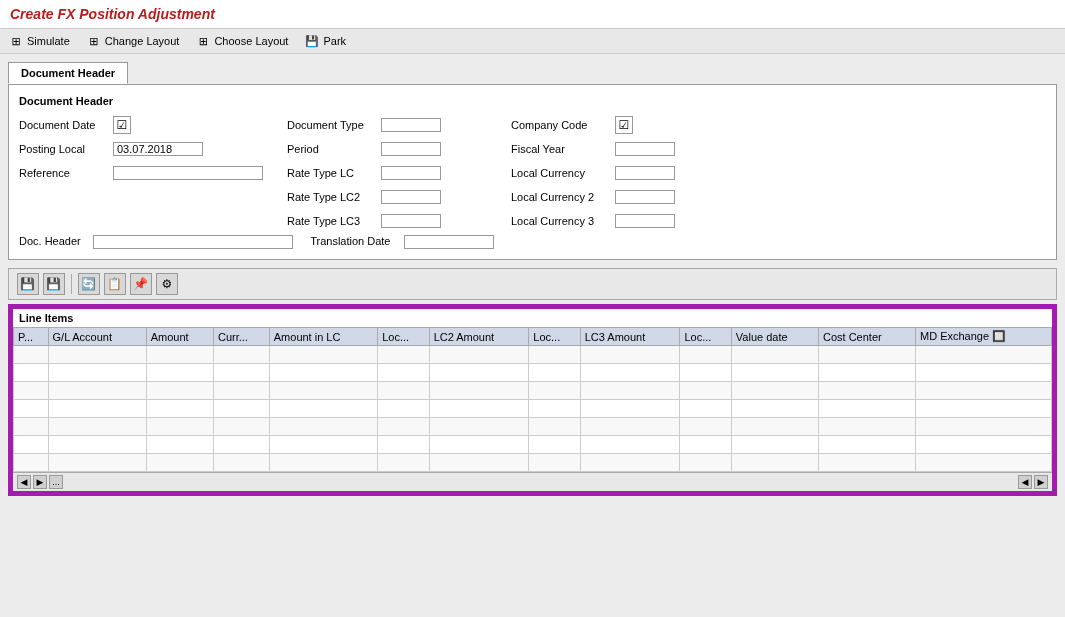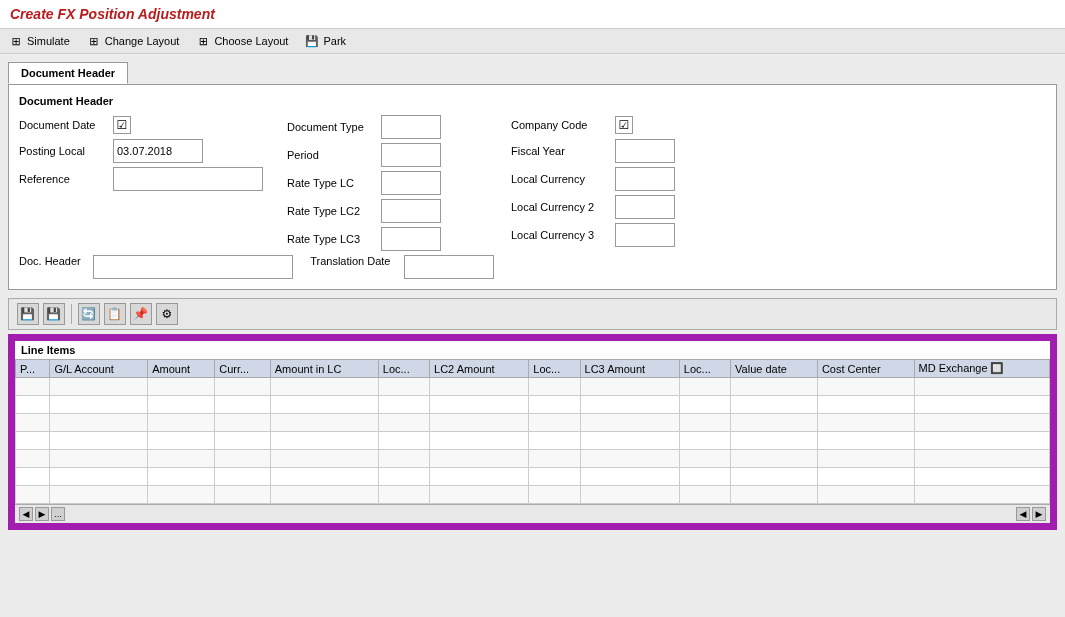--- a/index.html
+++ b/index.html
@@ -88,21 +88,21 @@
       white-space: nowrap;
       min-width: 90px;
     }
     .form-label-wide {
       min-width: 100px;
     }
     .form-input {
       border: 1px solid #999;
       padding: 1px 3px;
       font-size: 11px;
-      height: 24px;
+      height: 14px;
       background: #fff;
     }
     .form-input-sm { width: 60px; }
     .form-input-md { width: 90px; }
     .form-input-lg { width: 150px; }
     .checkbox-cell {
       border: 1px solid #999;
       width: 18px;
       height: 18px;
       display: inline-flex;
@@ -141,21 +141,21 @@
       cursor: pointer;
       font-size: 12px;
     }
     .separator {
       width: 1px;
       height: 20px;
       background: #aaa;
       margin: 0 2px;
     }
     .table-container {
-      border: 7px solid #a21caf;
+      border: 5px solid #a21caf;
       background: #fff;
       overflow: auto;
     }
     .line-items-title {
       font-weight: bold;
       padding: 3px 6px;
       font-size: 11px;
       background: #fff;
     }
     table {

